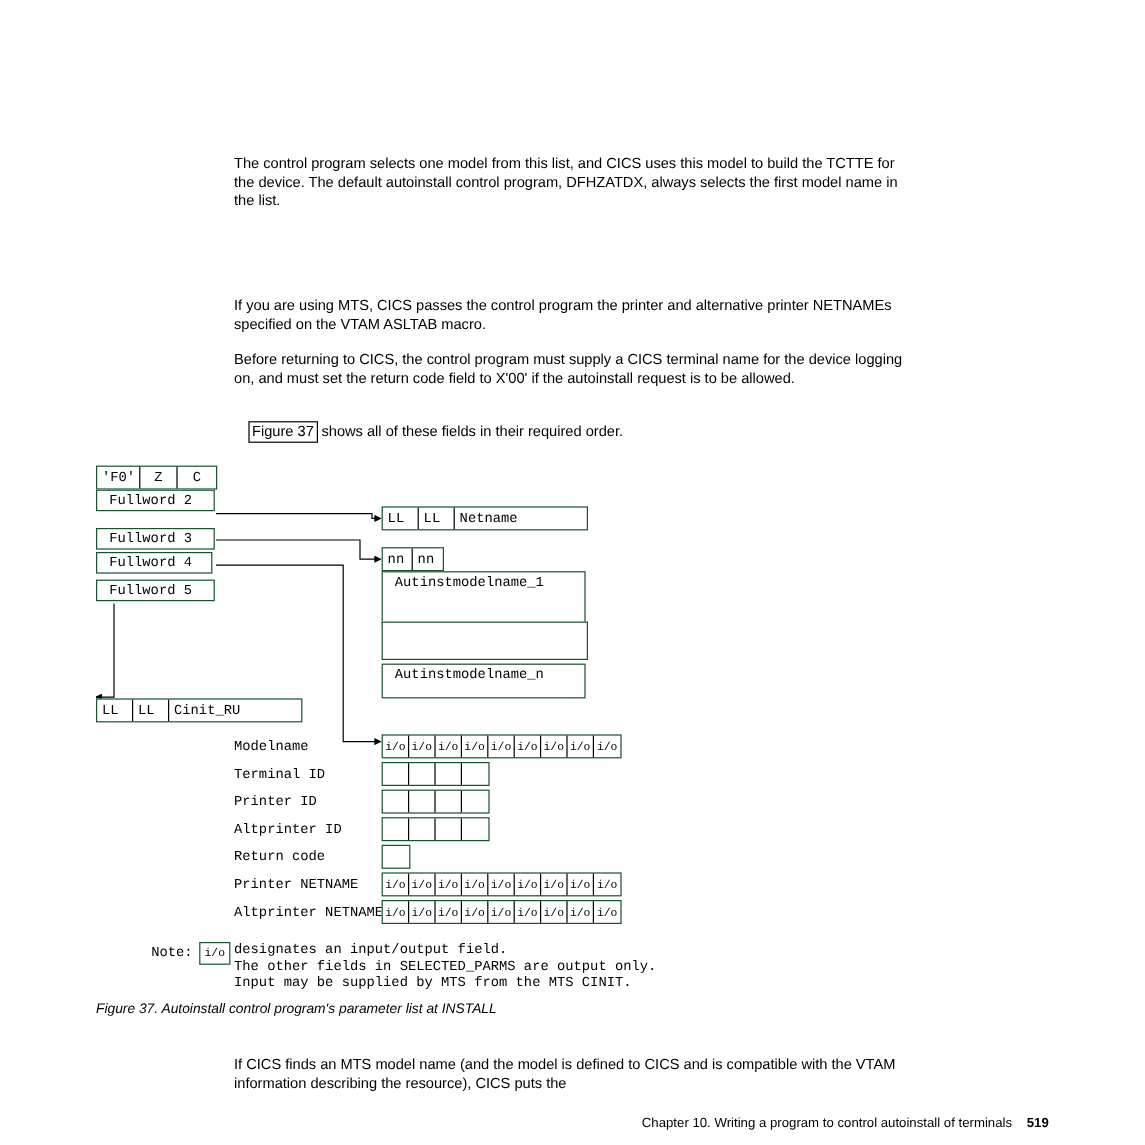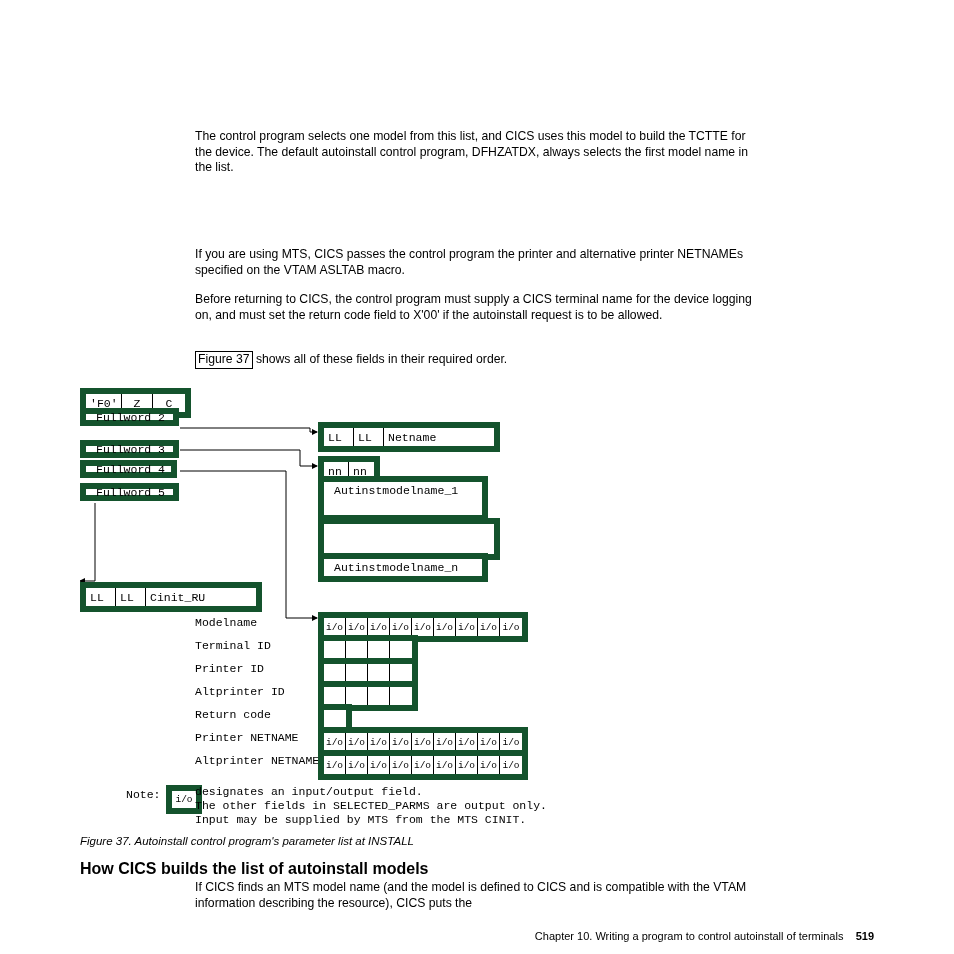--- a/index.html
+++ b/index.html
@@ -20,35 +20,36 @@
     position: absolute;
     left: 195px;
     width: 570px;
     font-size: 12.2px;
     line-height: 1.28;
   }
   .fig-ref-box {
     display: inline-block;
     border: 1px solid #000;
     padding: 0 2px;
+    margin-left: 12px;
   }
 
   
   .diagram {
     position: absolute;
     left: 80px;
     top: 388px;
     width: 800px;
     height: 450px;
     font-family: "Courier New", monospace;
     font-size: 11.5px;
   }
   .box {
     position: absolute;
-    border: 6px solid #14532d;
+    border: 1px solid #14532d;
     background: #fff;
   }
   .cell-row {
     display: flex;
     height: 100%;
   }
   .cell {
     border-right: 1px solid #000;
     display: flex;
     align-items: center;
@@ -275,21 +276,20 @@
     <div class="label" style="left:115px;top:397px;line-height:1.2">
       <span>designates an input/output field.</span><br>
       <span>The other fields in SELECTED_PARMS are output only.</span><br>
       <span>Input may be supplied by MTS from the MTS CINIT.</span>
     </div>
 
   </div>
 
   <div class="caption" style="left:80px;top:835px;font-family:Arial">Figure 37. Autoinstall control program's parameter list at INSTALL</div>
 
-  <div class="h2" style="left:80px;top:860px">How CICS builds the list of autoinstall models</div>
 
   <div class="body-text" style="top:880px">If CICS finds an MTS model name (and the model is defined to CICS and is compatible with the VTAM information describing the resource), CICS puts the</div>
 
   <div class="footer-line" style="right:80px;top:930px">
     <span>Chapter 10. Writing a program to control autoinstall of terminals</span>
     &nbsp;&nbsp;
     <span class="footer-page">519</span>
   </div>
 
 </div>

